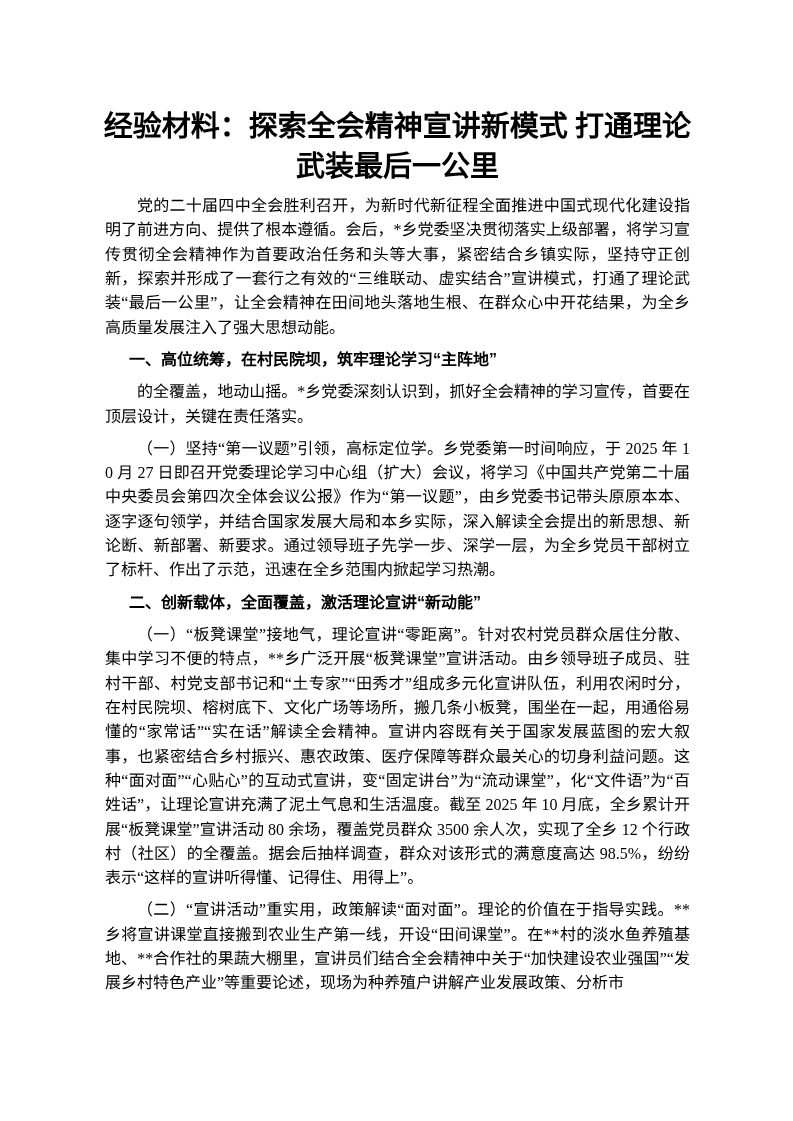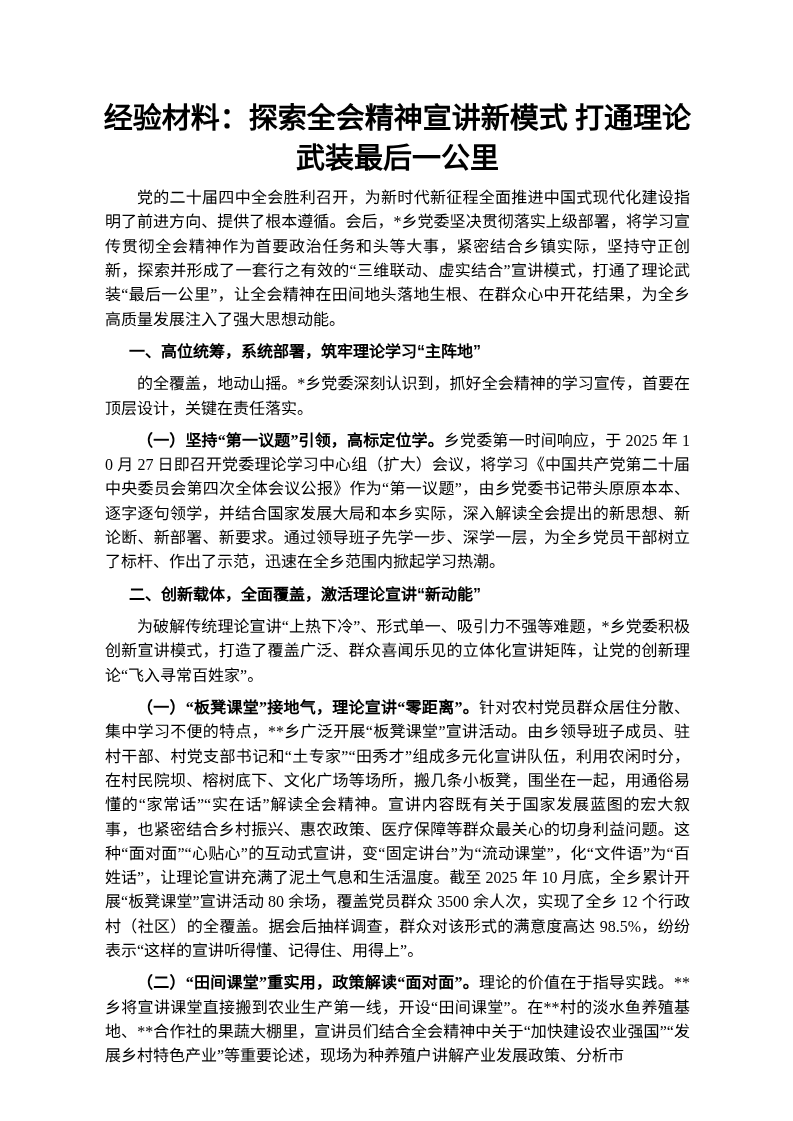--- a/index.html
+++ b/index.html
@@ -21,55 +21,54 @@
     line-height: 1.52;
     text-align: justify;
     overflow: hidden;
   }
   .doc-title {
     font-family: "Liberation Serif", "DejaVu Serif", serif;
     font-size: 29px;
     line-height: 1.38;
     font-weight: 700;
     text-align: center;
-    margin: 4px 0 4px 0;
+    margin: 12px 0 4px 0;
     text-indent: 0;
   }
   .para {
     margin: 8px;
     text-indent: 2em;
     word-break: break-all;
   }
   .section-heading {
     margin: 0;
     text-indent: 2em;
     font-weight: 700;
     font-family: "Liberation Sans", "DejaVu Sans", sans-serif;
   }
   .lead {
-    font-weight: 700;
+    font-weight: 400;
   }
 </style>
 </head>
 <body>
 
 <div class="page">
 
   <h1 class="doc-title">经验材料：探索全会精神宣讲新模式 打通理论武装最后一公里</h1>
 
   <p class="para">党的二十届四中全会胜利召开，为新时代新征程全面推进中国式现代化建设指明了前进方向、提供了根本遵循。会后，*乡党委坚决贯彻落实上级部署，将学习宣传贯彻全会精神作为首要政治任务和头等大事，紧密结合乡镇实际，坚持守正创新，探索并形成了一套行之有效的“三维联动、虚实结合”宣讲模式，打通了理论武装“最后一公里”，让全会精神在田间地头落地生根、在群众心中开花结果，为全乡高质量发展注入了强大思想动能。</p>
 
-  <p class="section-heading">一、高位统筹，系统部署，筑牢理论学习“主阵地”</p>
+  <p class="section-heading">一、高位统筹，在村民院坝，筑牢理论学习“主阵地”</p>
 
   <p class="para">的全覆盖，地动山摇。*乡党委深刻认识到，抓好全会精神的学习宣传，首要在顶层设计，关键在责任落实。</p>
 
   <p class="para"><span class="lead">（一）坚持“第一议题”引领，高标定位学。</span><span>乡党委第一时间响应，于 2025 年 10 月 27 日即召开党委理论学习中心组（扩大）会议，将学习《中国共产党第二十届中央委员会第四次全体会议公报》作为“第一议题”，由乡党委书记带头原原本本、逐字逐句领学，并结合国家发展大局和本乡实际，深入解读全会提出的新思想、新论断、新部署、新要求。通过领导班子先学一步、深学一层，为全乡党员干部树立了标杆、作出了示范，迅速在全乡范围内掀起学习热潮。</span></p>
 
 
   <p class="section-heading">二、创新载体，全面覆盖，激活理论宣讲“新动能”</p>
 
-  <p class="para">为破解传统理论宣讲“上热下冷”、形式单一、吸引力不强等难题，*乡党委积极创新宣讲模式，打造了覆盖广泛、群众喜闻乐见的立体化宣讲矩阵，让党的创新理论“飞入寻常百姓家”。</p>
 
   <p class="para"><span class="lead">（一）“板凳课堂”接地气，理论宣讲“零距离”。</span><span>针对农村党员群众居住分散、集中学习不便的特点，**乡广泛开展“板凳课堂”宣讲活动。由乡领导班子成员、驻村干部、村党支部书记和“土专家”“田秀才”组成多元化宣讲队伍，利用农闲时分，在村民院坝、榕树底下、文化广场等场所，搬几条小板凳，围坐在一起，用通俗易懂的“家常话”“实在话”解读全会精神。宣讲内容既有关于国家发展蓝图的宏大叙事，也紧密结合乡村振兴、惠农政策、医疗保障等群众最关心的切身利益问题。这种“面对面”“心贴心”的互动式宣讲，变“固定讲台”为“流动课堂”，化“文件语”为“百姓话”，让理论宣讲充满了泥土气息和生活温度。截至 2025 年 10 月底，全乡累计开展“板凳课堂”宣讲活动 80 余场，覆盖党员群众 3500 余人次，实现了全乡 12 个行政村（社区）的全覆盖。据会后抽样调查，群众对该形式的满意度高达 98.5%，纷纷表示“这样的宣讲听得懂、记得住、用得上”。</span></p>
 
-  <p class="para"><span class="lead">（二）“田间课堂”重实用，政策解读“面对面”。</span><span>理论的价值在于指导实践。**乡将宣讲课堂直接搬到农业生产第一线，开设“田间课堂”。在**村的淡水鱼养殖基地、**合作社的果蔬大棚里，宣讲员们结合全会精神中关于“加快建设农业强国”“发展乡村特色产业”等重要论述，现场为种养殖户讲解产业发展政策、分析市</span></p>
+  <p class="para"><span class="lead">（二）“宣讲活动”重实用，政策解读“面对面”。</span><span>理论的价值在于指导实践。**乡将宣讲课堂直接搬到农业生产第一线，开设“田间课堂”。在**村的淡水鱼养殖基地、**合作社的果蔬大棚里，宣讲员们结合全会精神中关于“加快建设农业强国”“发展乡村特色产业”等重要论述，现场为种养殖户讲解产业发展政策、分析市</span></p>
 
 </div>
 
 </body></html>

